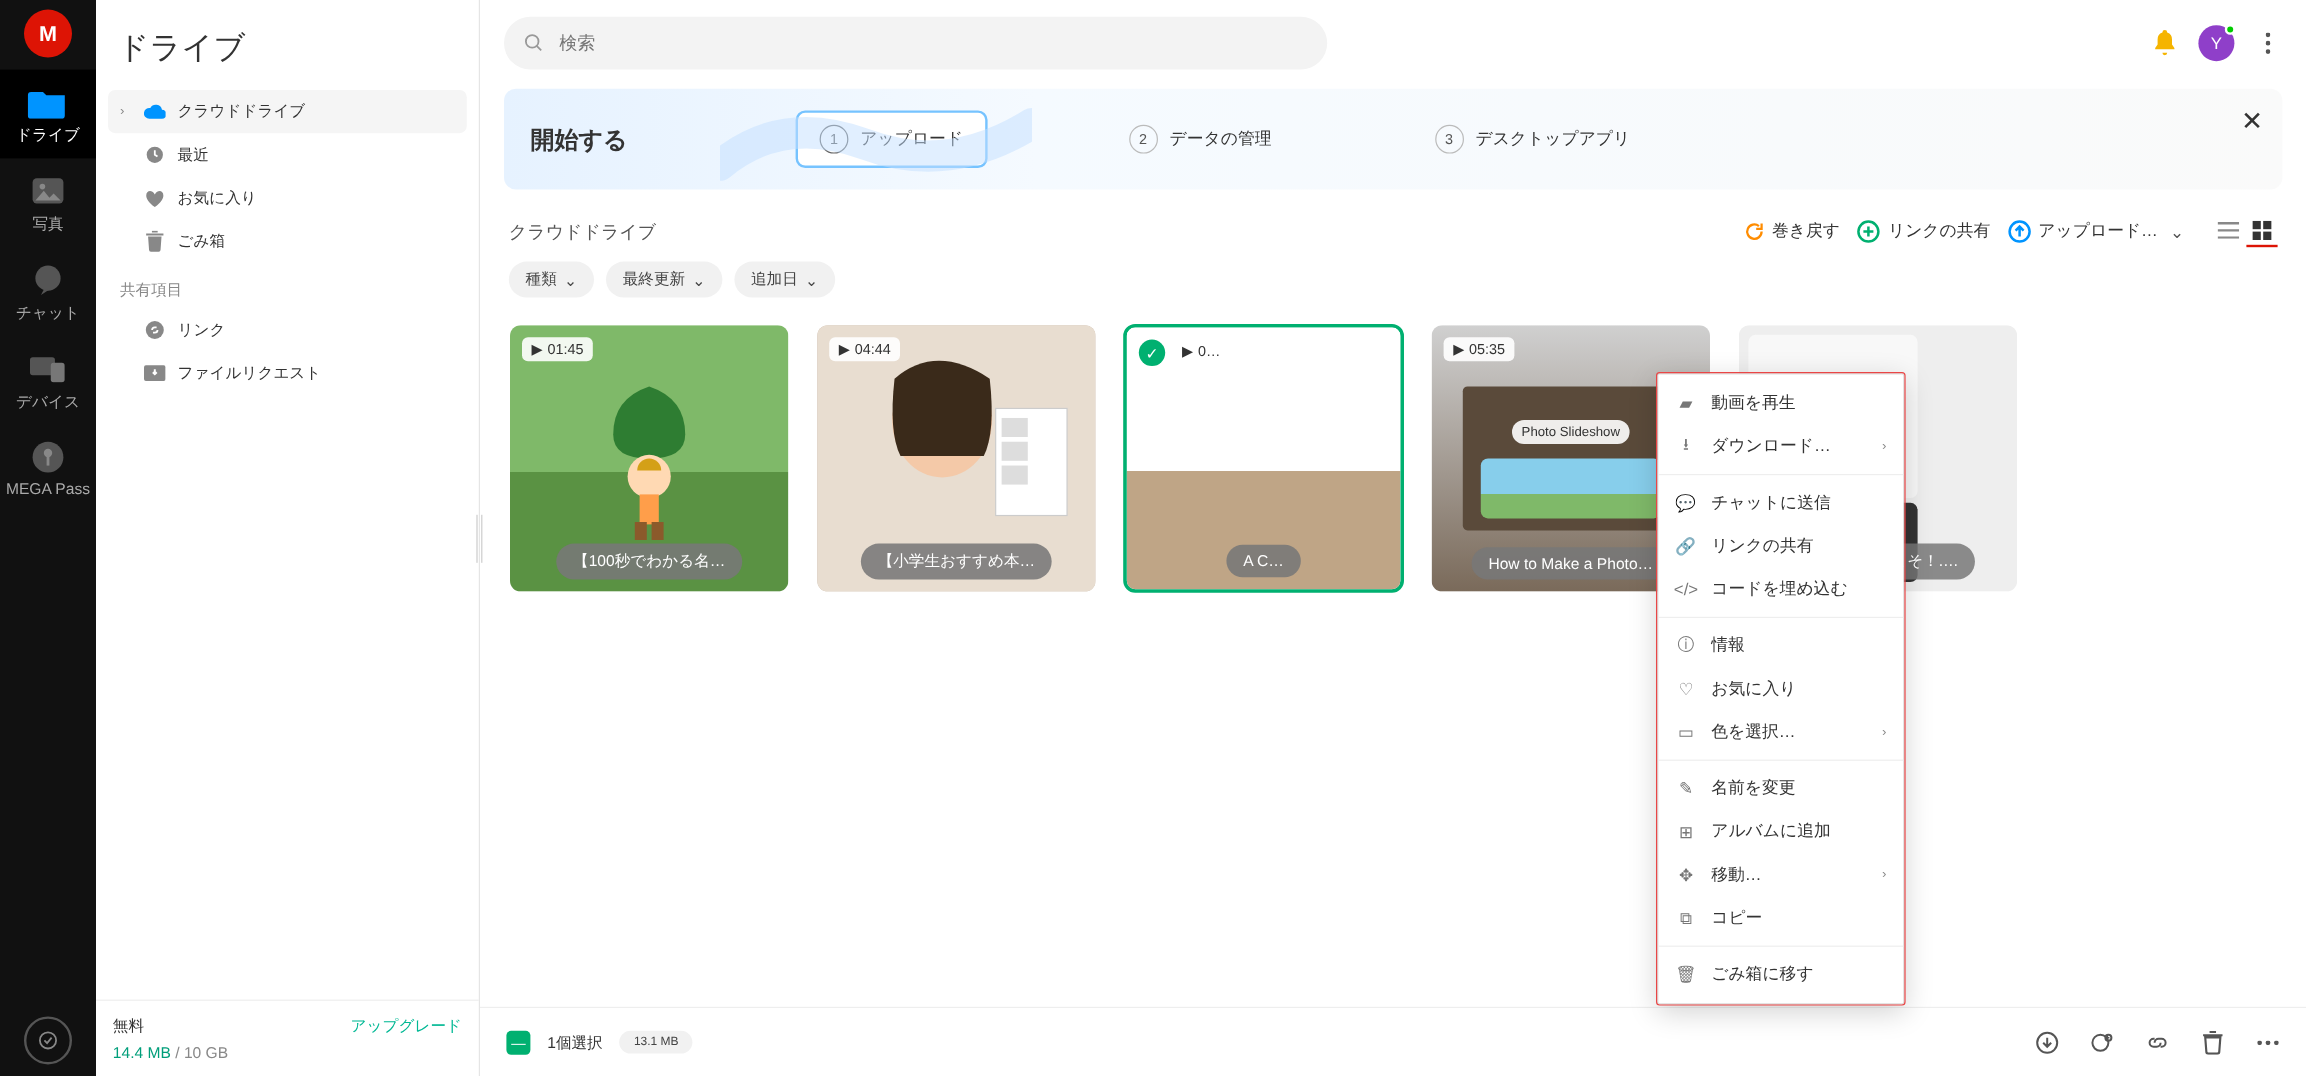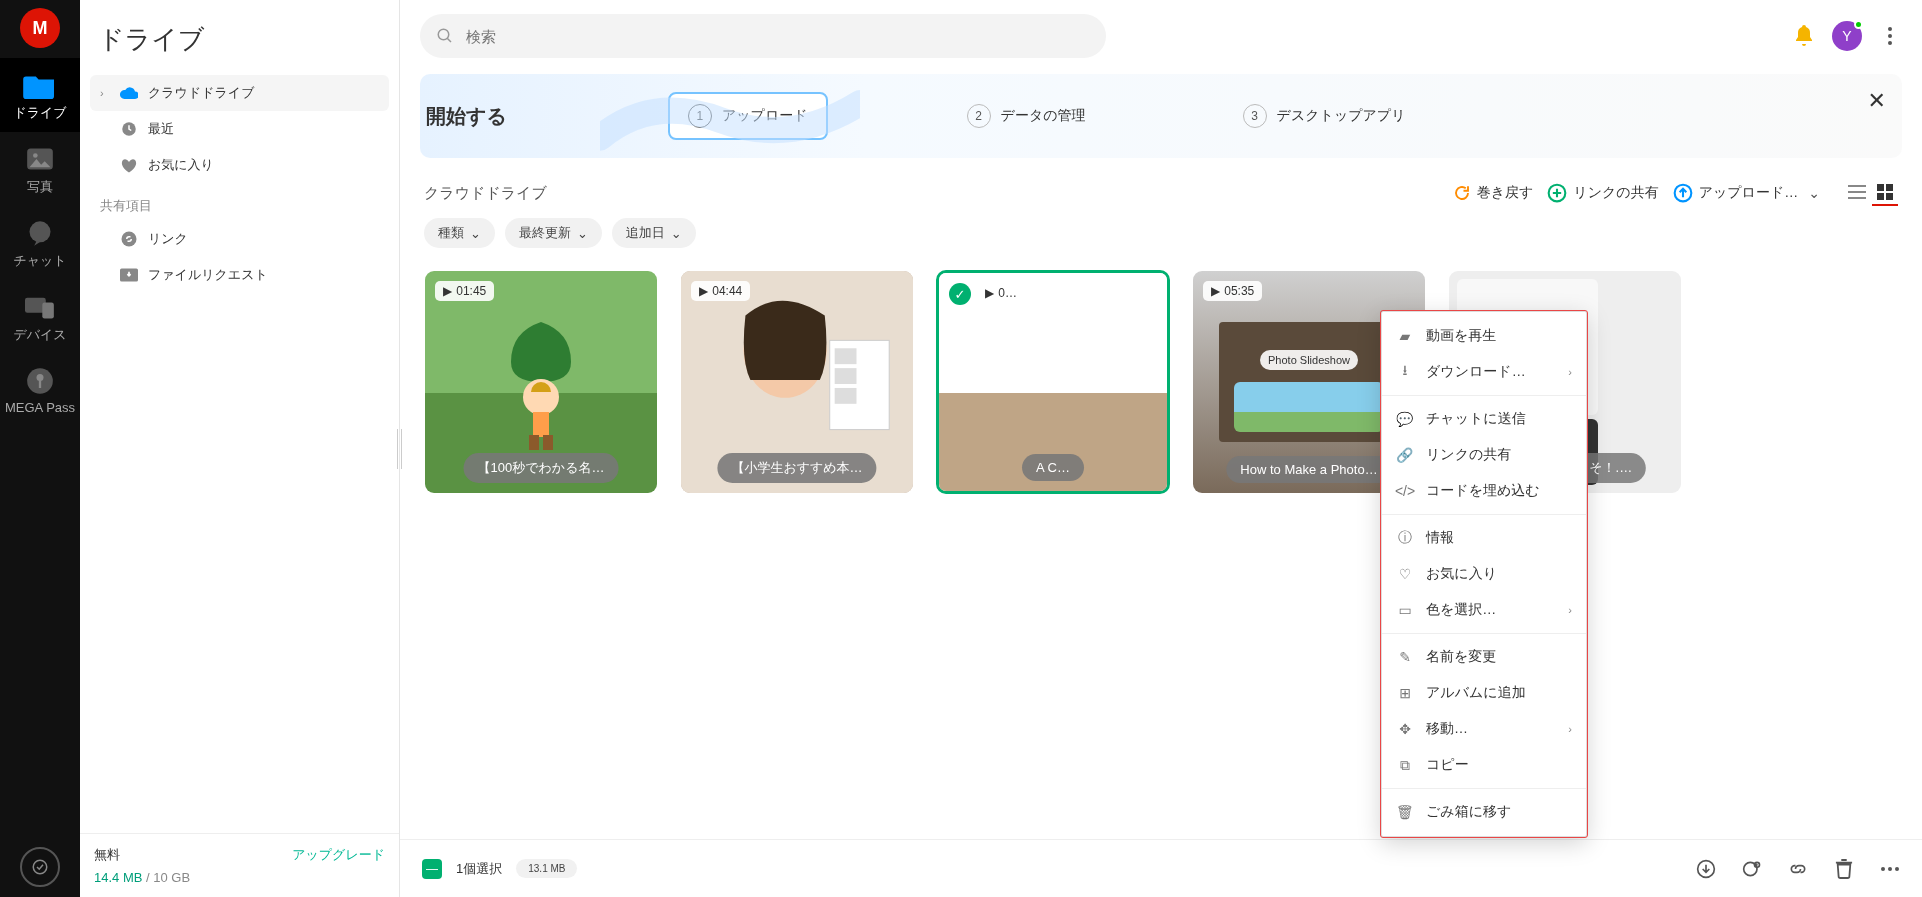--- a/index.html
+++ b/index.html
@@ -33,21 +33,21 @@
 .main { flex:1; display:flex; flex-direction:column; position:relative; min-width:0;}
 .topbar { display:flex; align-items:center; gap:16px; padding: 14px 20px 10px; }
 .search { flex:1; max-width: 930px; background:#f3f3f3; border-radius: 22px; height:44px; display:flex; align-items:center; padding:0 16px; color:#888; gap:12px;}
 .search input { border:none; background:transparent; outline:none; font-size:15px; flex:1; color:#333;}
 .topbar .spacer { flex:1; }
 .topbar .icon-btn { width:24px; height:24px; display:flex;align-items:center;justify-content:center; color:#666; cursor:pointer;}
 .bell { color:#f5b400 !important; }
 .avatar { width:30px; height:30px; border-radius:50%; background:#8f3fc9; color:#fff; display:flex;align-items:center;justify-content:center; font-size:14px; position:relative;}
 .avatar .dot{position:absolute;top:-1px;right:-1px;width:9px;height:9px;border-radius:50%;background:#0c0;border:2px solid #fff;}
 
-.banner { margin: 6px 20px 12px; background: linear-gradient(90deg,#e6f2ff 0%, #f5faff 30%, #fafafa 100%); border-radius:10px; padding: 18px 6px; display:flex; align-items:center; gap:41px; position:relative;}
+.banner { margin: 6px 20px 12px; background: linear-gradient(90deg,#e6f2ff 0%, #f5faff 30%, #fafafa 100%); border-radius:10px; padding: 18px 22px; display:flex; align-items:center; gap:20px; position:relative;}
 .banner .title { font-size:20px; font-weight:600; margin-right:40px;}
 .step { display:flex; align-items:center; gap:10px; padding:10px 18px; border-radius:8px; font-size:14px; margin-left: 80px;}
 .step .num { width:24px;height:24px;border-radius:50%;border:1px solid #bbb;display:flex;align-items:center;justify-content:center;font-size:12px;color:#555;}
 .step.active { background:#fff; border:2px solid #76c3ff; }
 .step.active .num { border-color:#666; }
 .banner .close-x { position:absolute; right:16px; top:14px; font-size:22px; color:#333; cursor:pointer; font-weight:300;}
 .banner .decor { position:absolute; left:180px; top:0; bottom:0; width:260px; pointer-events:none; opacity:0.5;}
 .banner .decor svg { width:100%; height:100%; }
 
 .toolbar { display:flex; align-items:center; gap:14px; padding: 10px 24px 6px; }
@@ -193,20 +193,29 @@
         <span>最近</span>
       </div>
       <div class="row">
         <span class="chev"></span>
         <span class="ico">
             <svg width="18" height="16" viewBox="0 0 24 20">
               <path fill="#888" d="M12 20 C-6 8 6 -4 12 6 C18 -4 30 8 12 20z"></path>
             </svg>
           </span>
         <span>お気に入り</span>
+      </div>
+      <div class="row">
+        <span class="chev"></span>
+        <span class="ico">
+            <svg width="16" height="18" viewBox="0 0 20 22">
+              <path fill="#888" d="M3 6h14l-1 14a2 2 0 0 1-2 2H6a2 2 0 0 1-2-2zM1 3h18v2H1zM7 0h6v2H7z"></path>
+            </svg>
+          </span>
+        <span>ごみ箱</span>
       </div>
       <div class="section-label">共有項目</div>
       <div class="row">
         <span class="chev"></span>
         <span class="ico">
             <svg width="18" height="18" viewBox="0 0 24 24">
               <circle cx="12" cy="12" r="10" fill="#888"></circle>
               <path d="M9 12a3 3 0 0 1 3-3h2M15 12a3 3 0 0 1-3 3h-2" stroke="#fff" stroke-width="2" fill="none"></path>
             </svg>
           </span>

